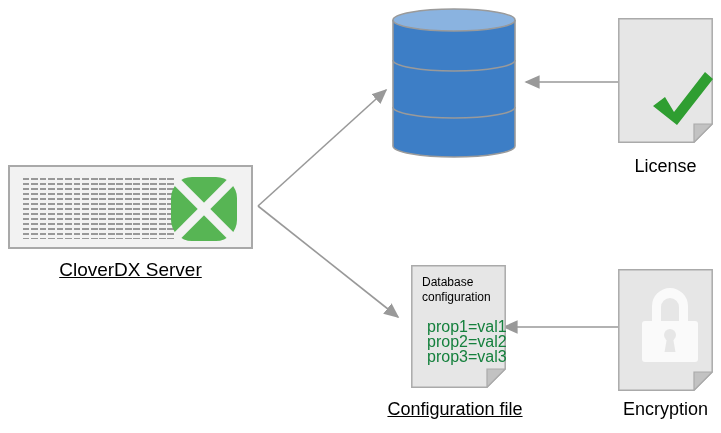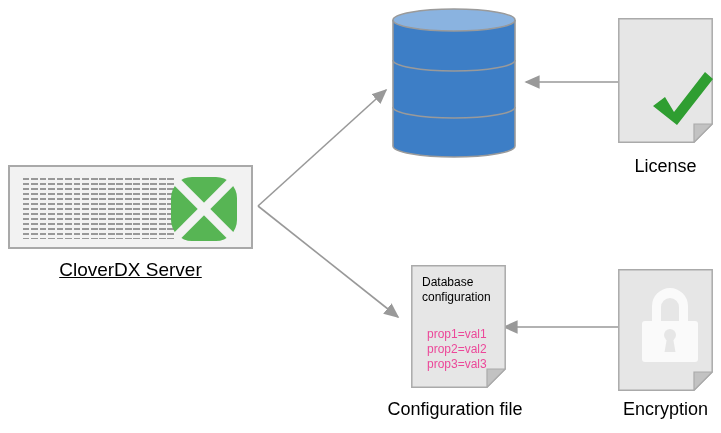--- a/index.html
+++ b/index.html
@@ -55,43 +55,43 @@
   .label {
     color: #000;
     font-size: 18px;
     text-align: center;
     white-space: nowrap;
     line-height: 22px;
   }
   .label-server   { left: 8px;   top: 259px; width: 245px; font-size: 19px; text-decoration: underline; }
   .label-database { left: 392px; top: 169px; width: 124px; }
   .label-license  { left: 588px; top: 155px; width: 155px; }
-  .label-config   { left: 375px; top: 398px; width: 160px; }
+  .label-config   { left: 375px; top: 398px; width: 160px; text-decoration: underline; }
   .label-encrypt  { left: 588px; top: 398px; width: 155px; }
   
   .db-wrap { left: 392px; top: 8px; }
   
   .doc-license { left: 618px; top: 18px;  }
   .doc-config  { left: 403px; top: 265px; margin-left: 8px; }
   .doc-encrypt { left: 618px; top: 269px; }
   .doc-svg { display: block; }
   .config-text {
     position: absolute;
     left: 11px; top: 10px;
     width: 80px;
     font-size: 12px;
     line-height: 15px;
     color: #000;
   }
   .config-props {
     position: absolute;
-    left: 16px; top: 62px;
-    font-size: 12px;
+    left: 16px; top: 54px;
+    font-size: 16px;
     line-height: 15px;
-    color: #ec4899;
+    color: #15803d;
   }
 </style>
 </head>
 <body>
 
 <div class="canvas">
 
   <svg class="arrows" width="721" height="433" viewBox="0 0 721 433">
     <defs>
       <marker id="ah" viewBox="0 0 10 10" refX="8.5" refY="5" markerWidth="10" markerHeight="10" orient="auto">

